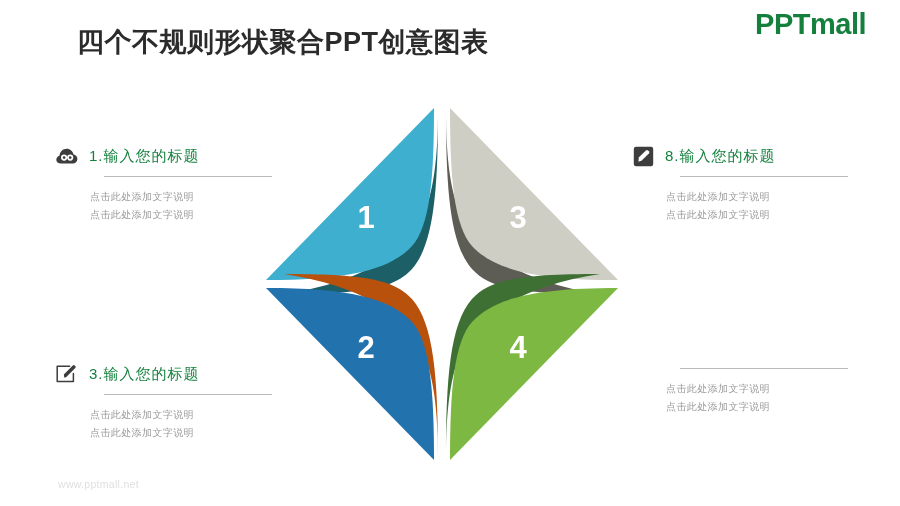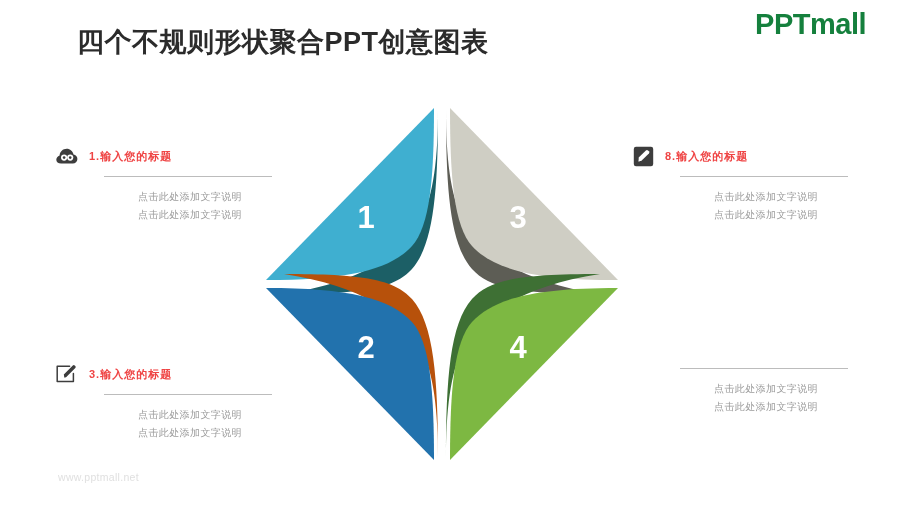--- a/index.html
+++ b/index.html
@@ -36,21 +36,21 @@
     font-weight: 700;
     color: #15803d;
     letter-spacing: -0.5px;
     white-space: nowrap;
   }
 
   
   #footer-url {
     position: absolute;
     left: 58px;
-    bottom: 23px;
+    bottom: 16px;
     font-size: 10.5px;
     color: #e0e0e0;
     letter-spacing: 0.3px;
   }
 
   
   .info-block {
     position: absolute;
     width: 232px;
   }
@@ -69,36 +69,36 @@
     width: 22px;
     height: 22px;
     flex: 0 0 22px;
     display: flex;
     align-items: center;
     justify-content: center;
     color: #3d3d3d;
   }
   .block-icon svg { display: block; }
   .block-title {
-    font-size: 11px;
-    font-weight: 700;
-    color: #ef4444;
+    font-size: 15px;
+    font-weight: 400;
+    color: #15803d;
     letter-spacing: 1px;
     white-space: nowrap;
   }
   .block-rule {
     margin-top: 7px;
     margin-left: 48px;
     width: 168px;
     height: 1px;
     background: #bcbcbc;
   }
   .block-body {
     margin-top: 11px;
-    margin-left: 82px;
+    margin-left: 34px;
   }
   .block-line {
     font-size: 10px;
     color: #9a9a9a;
     line-height: 18px;
     letter-spacing: 0.4px;
     white-space: nowrap;
   }
 
   

